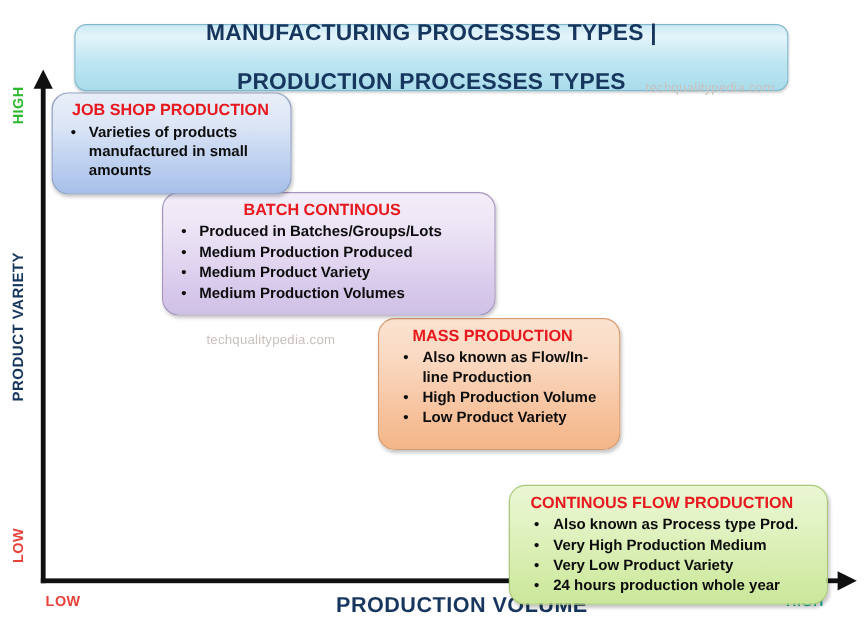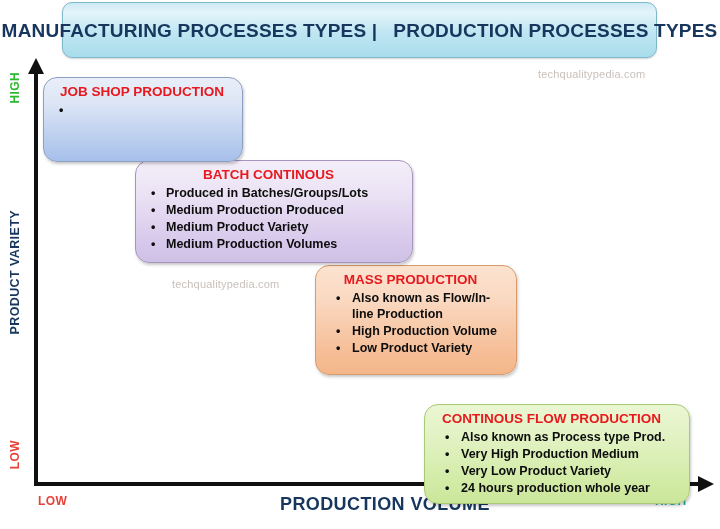--- a/index.html
+++ b/index.html
@@ -15,29 +15,29 @@
     width: 720px;
     height: 529px;
     background: #ffffff;
     overflow: hidden;
   }
 
   
   #title-banner {
     position: absolute;
     left: 62px;
-    top: 2px;
+    top: 20px;
     width: 595px;
     height: 56px;
     border: 1px solid #7fb8cc;
     border-radius: 10px;
     background: linear-gradient(180deg, #cdeaf5 0%, #e4f4fa 18%, #bfe6f2 55%, #a9dceb 100%);
     box-shadow: 0 1px 2px rgba(0,0,0,0.18);
     display: flex;
-    flex-direction: row;
+    flex-direction: column;
     align-items: center;
     justify-content: center;
     box-sizing: border-box;
     gap: 16px;
   }
   #title-banner .tline {
     color: #17365d;
     font-weight: bold;
     font-size: 19px;
     letter-spacing: 0.2px;
@@ -227,21 +227,21 @@
   <div class="axis-cap vert-text" id="y-title">PRODUCT VARIETY</div>
   <div class="axis-cap vert-text" id="y-low">LOW</div>
 
   <div class="axis-cap" id="x-low">LOW</div>
   <div class="axis-cap" id="x-title">PRODUCTION VOLUME</div>
   <div class="axis-cap" id="x-high">HIGH</div>
 
   <div class="pbox" id="box-jobshop">
     <div class="phead">JOB SHOP PRODUCTION</div>
     <ul class="plist">
-        <li><span class="bullet">•</span></li>
+        <li><span class="bullet">•</span><span>Varieties of products manufactured in small amounts</span></li>
       </ul>
   </div>
 
   <div class="pbox" id="box-batch">
     <div class="phead">BATCH CONTINOUS</div>
     <ul class="plist">
         <li><span class="bullet">•</span><span>Produced in Batches/Groups/Lots</span></li>
         <li><span class="bullet">•</span><span>Medium Production Produced</span></li>
         <li><span class="bullet">•</span><span>Medium Product Variety</span></li>
         <li><span class="bullet">•</span><span>Medium Production Volumes</span></li>

